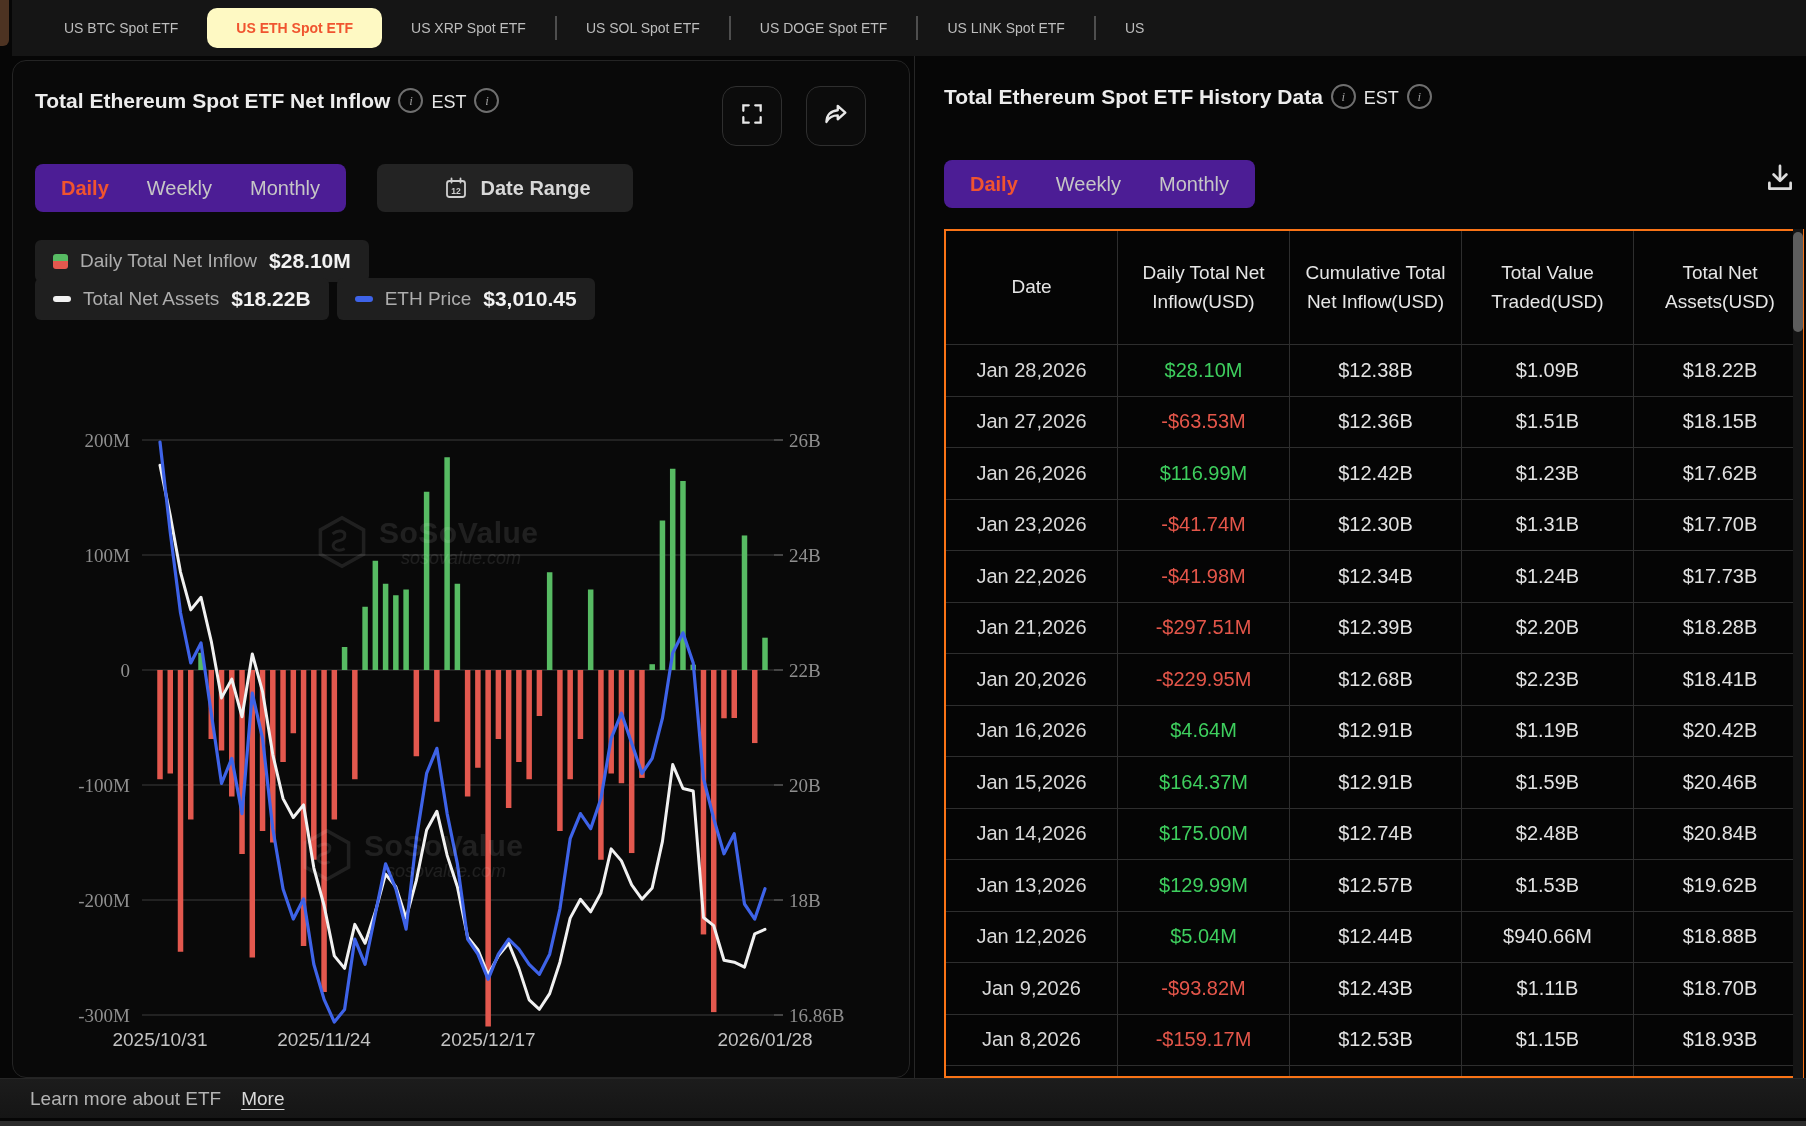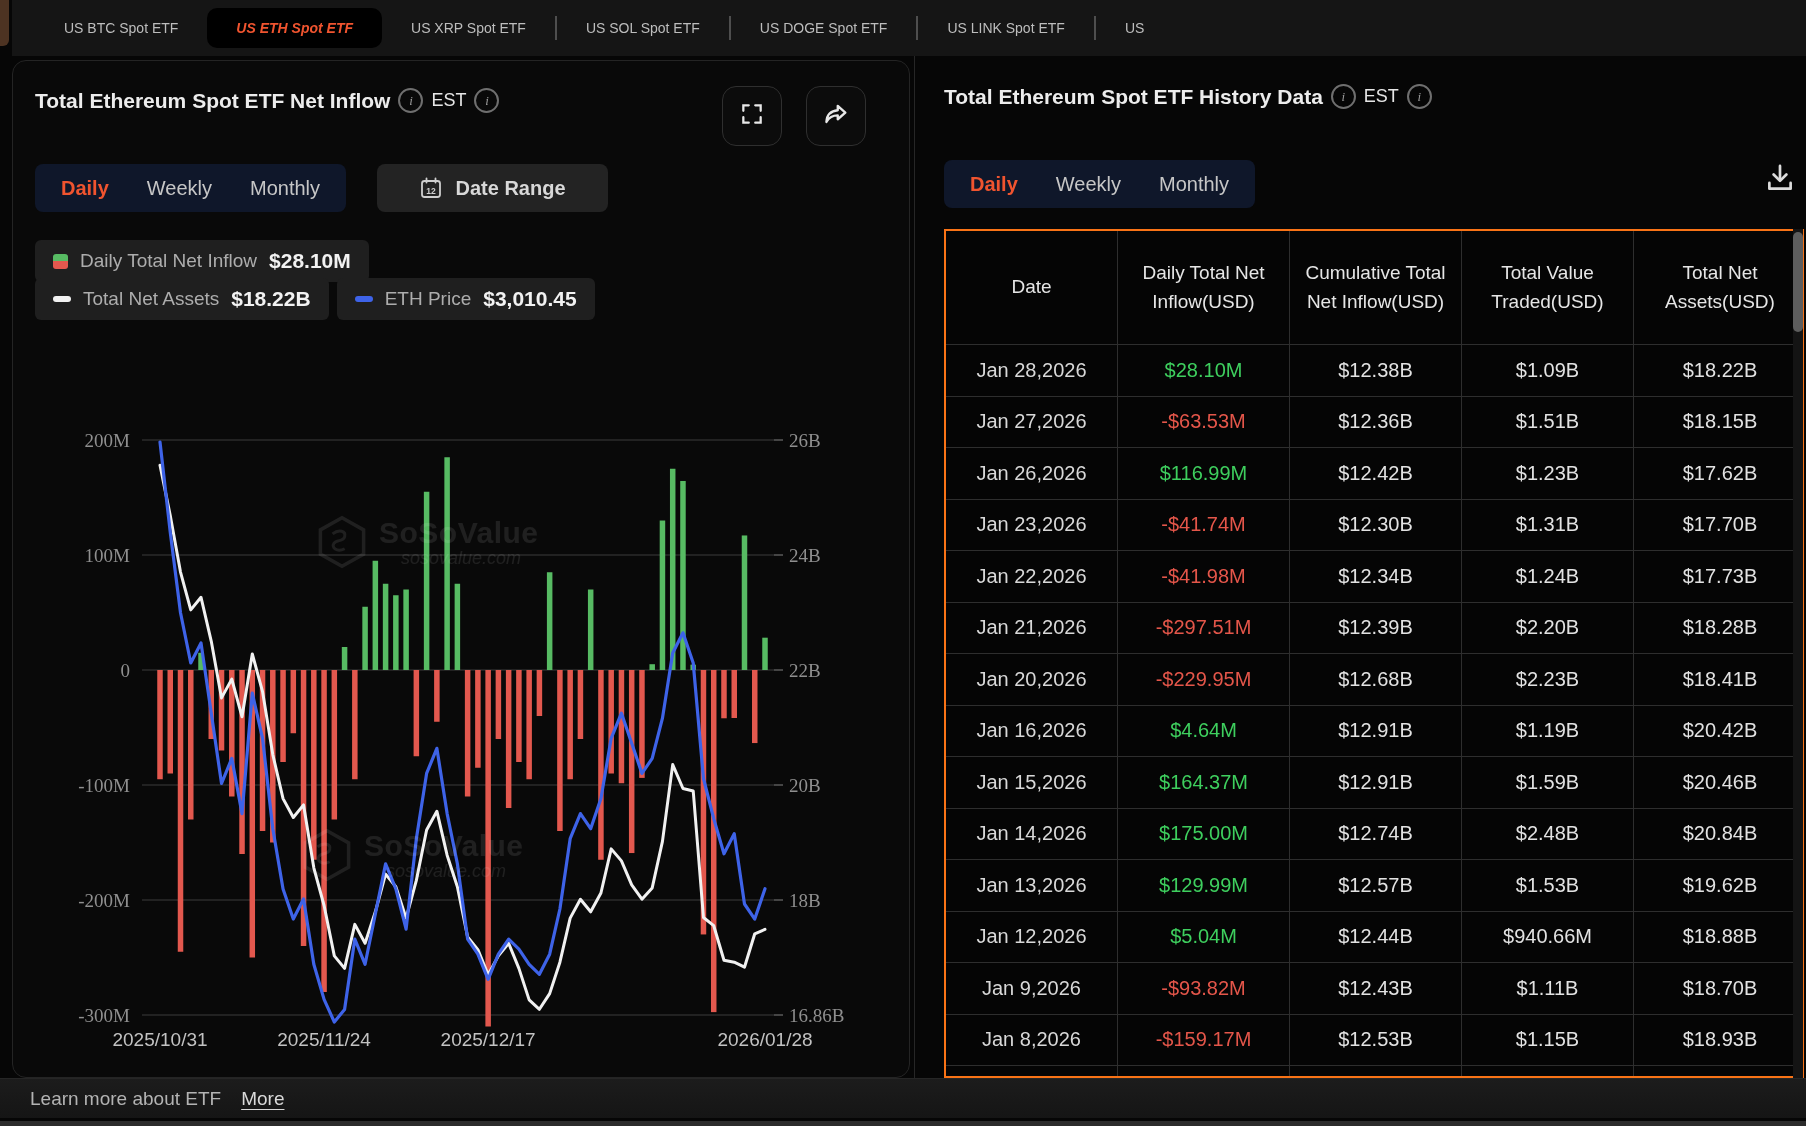--- a/index.html
+++ b/index.html
@@ -4,56 +4,56 @@
 <style>
   html,body{margin:0;padding:0;background:#060606;}
   body{width:1806px;height:1126px;position:relative;overflow:hidden;
        font-family:"Liberation Sans",sans-serif;color:#ddd;}
 
   
   #tabbar{position:absolute;left:12px;top:0;width:1794px;height:56px;background:#151515;
           display:flex;align-items:center;padding-left:23px;box-sizing:border-box;overflow:hidden;}
   .tab{padding:0 29px;height:40px;display:flex;align-items:center;font-size:14px;color:#bdbdbd;
        white-space:nowrap;cursor:pointer;flex:0 0 auto;}
-  .tab.active{background:#000000;border-radius:10px;color:#F0542F;font-weight:700;font-style:italic;}
+  .tab.active{background:#fef9c3;border-radius:10px;color:#F0542F;font-weight:700;}
   .tab-divider{width:2px;height:24px;background:#4e4e4e;flex:0 0 auto;}
   #corner-artifact{position:absolute;left:0;top:0;width:9px;height:46px;background:#4d3322;
                    border-radius:0 0 6px 0;}
 
   
   #left-card{position:absolute;left:12px;top:60px;width:898px;height:1018px;background:#090909;
              border:1px solid #242424;border-radius:14px;box-sizing:border-box;}
   #divider-v{position:absolute;left:914px;top:56px;width:1px;height:1022px;background:#262626;}
 
-  .title-row{position:absolute;display:flex;align-items:center;gap:8px;}
+  .title-row{position:absolute;display:flex;align-items:flex-end;gap:8px;}
   #chart-title-row{left:35px;top:88px;}
   #table-title-row{left:944px;top:84px;}
   .panel-title{font-size:21px;font-weight:700;color:#ececec;white-space:nowrap;}
   .est{font-size:18px;color:#e6e6e6;}
   .info-i{width:21px;height:21px;border:2px solid #6f6f6f;border-radius:50%;display:inline-flex;
           align-items:center;justify-content:center;color:#9a9a9a;
           font-family:"Liberation Serif",serif;font-size:13px;font-style:italic;}
   .info-i::before{content:"i";}
 
   .icon-btn{position:absolute;width:58px;height:58px;border:1.5px solid #2f2f2f;border-radius:14px;
             background:#0c0c0c;display:flex;align-items:center;justify-content:center;cursor:pointer;}
   #fs-btn{left:722px;top:86px;}
   #share-btn{left:806px;top:86px;}
 
   
-  .segmented{position:absolute;height:48px;background:#0f172a;border-radius:8px;display:flex;
+  .segmented{position:absolute;height:48px;background:#4c1d95;border-radius:8px;display:flex;
              align-items:center;padding:0 26px;gap:38px;}
   #chart-period{left:35px;top:164px;}
   #table-period{left:944px;top:160px;}
   .seg-item{font-size:20px;color:#c6c6c6;cursor:pointer;white-space:nowrap;}
   .seg-item.active{color:#F0542F;font-weight:700;}
 
   #date-range-btn{position:absolute;left:377px;top:164px;width:231px;height:48px;background:#232323;
                   border-radius:8px;display:flex;align-items:center;justify-content:center;gap:12px;
-                  cursor:pointer;}
+                  cursor:pointer;padding-left:25px;}
   #date-range-btn span{font-size:20px;font-weight:700;color:#d8d8d8;}
 
   
   .legend-row{position:absolute;display:flex;gap:8px;}
   #legend-row1{left:35px;top:240px;}
   #legend-row2{left:35px;top:278px;justify-content:flex-end;}
   .legend-pill{height:42px;background:#1f1f1f;border-radius:6px;display:flex;align-items:center;
                gap:12px;padding:0 18px;cursor:pointer;}
   .legend-label{font-size:19px;color:#adadad;white-space:nowrap;}
   .legend-value{font-size:21px;font-weight:700;color:#f2f2f2;white-space:nowrap;}

